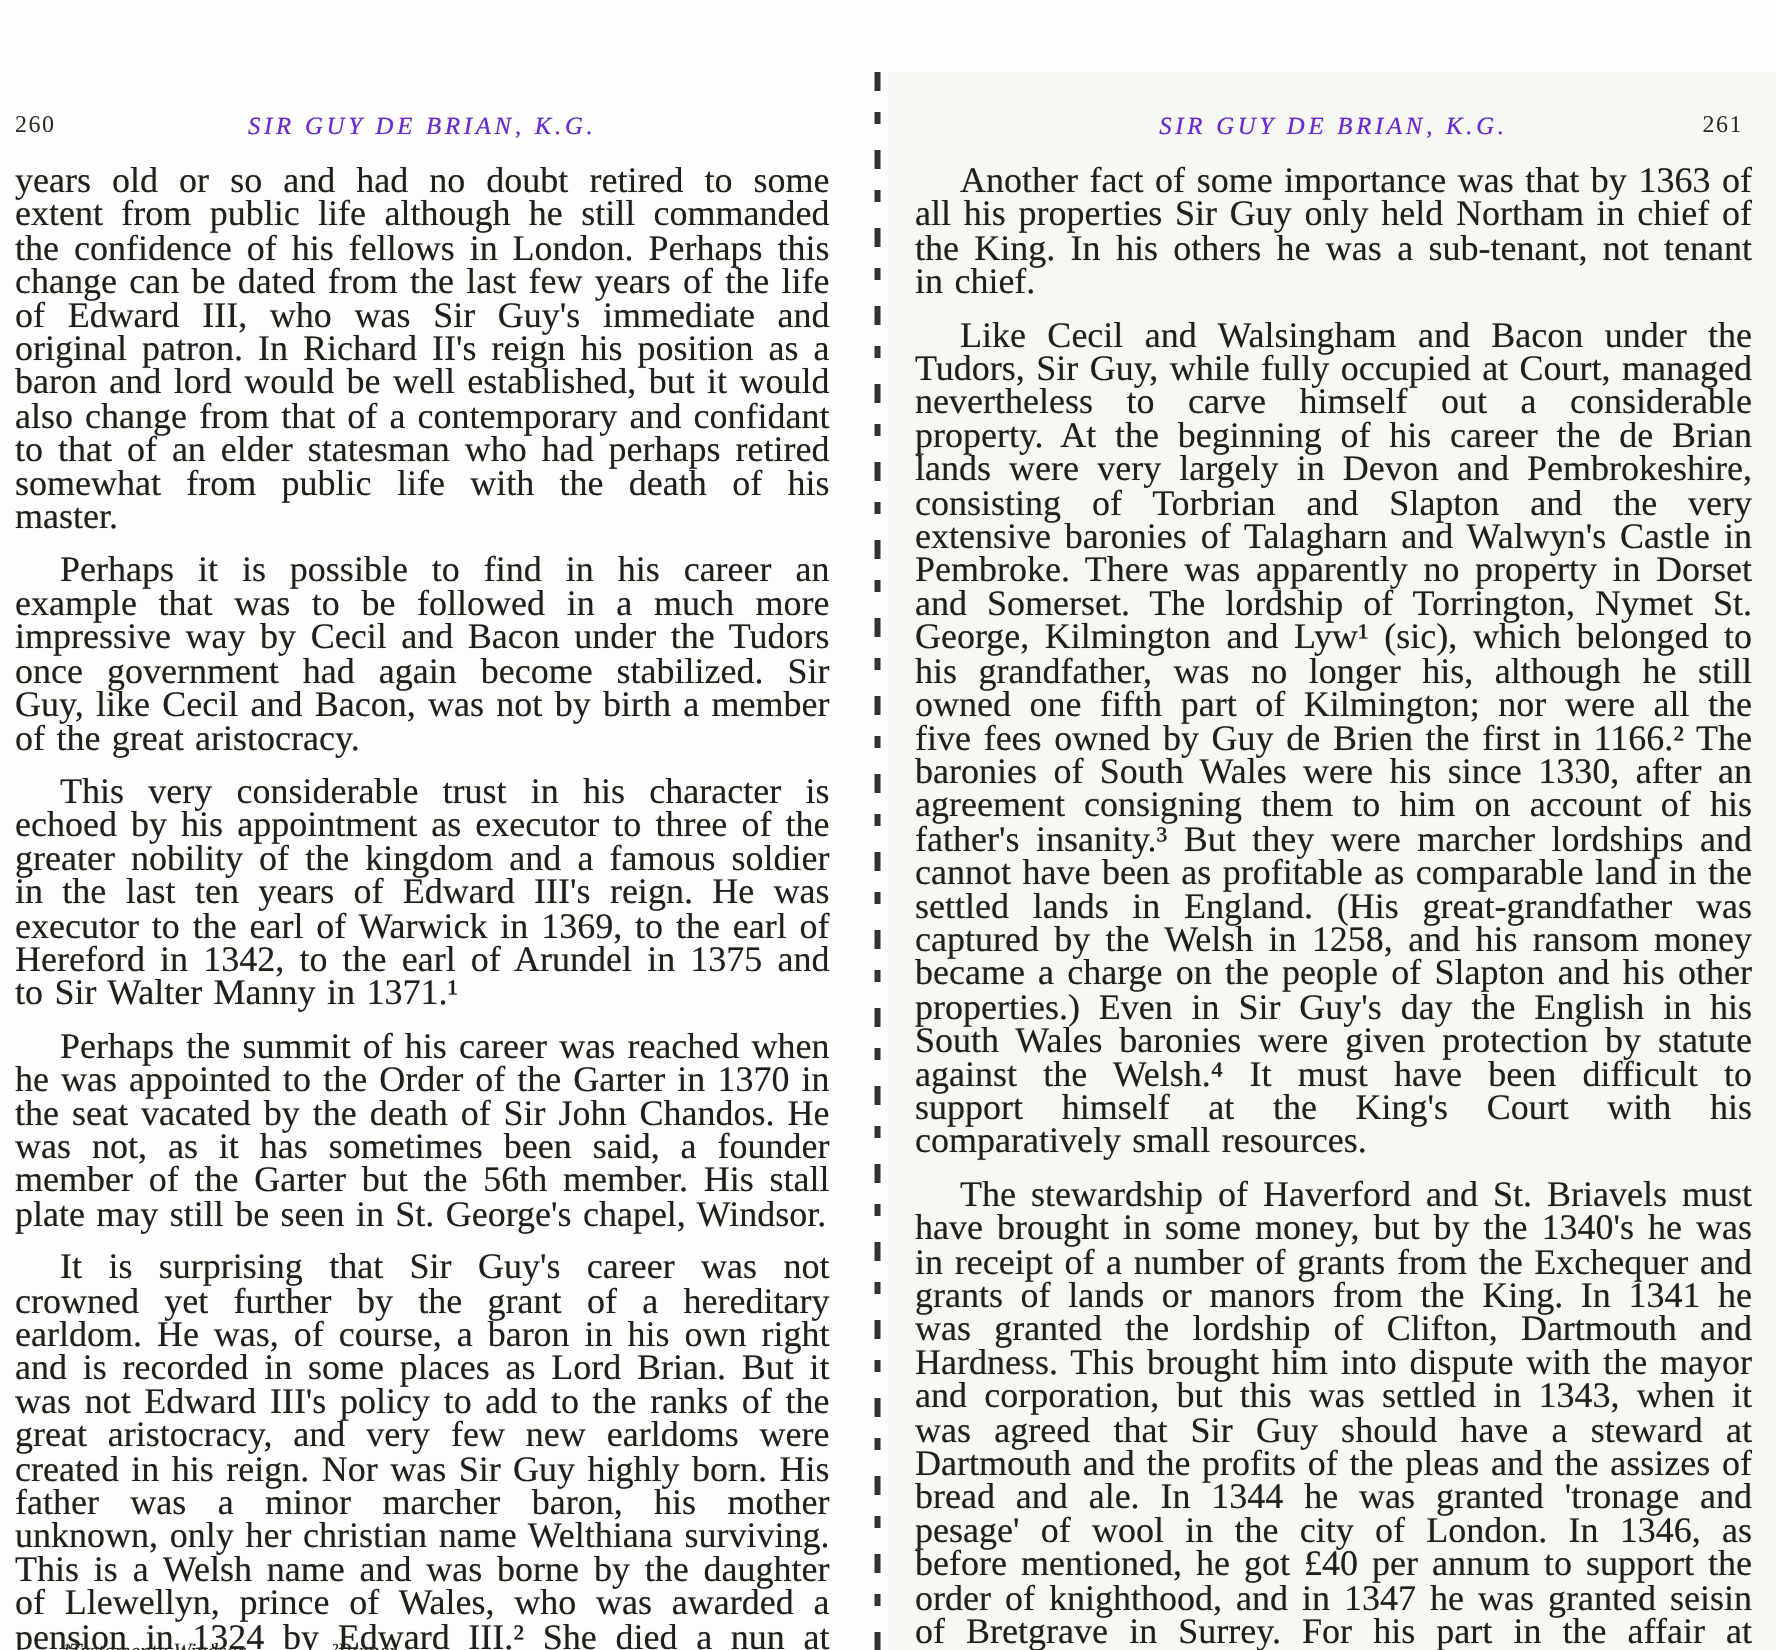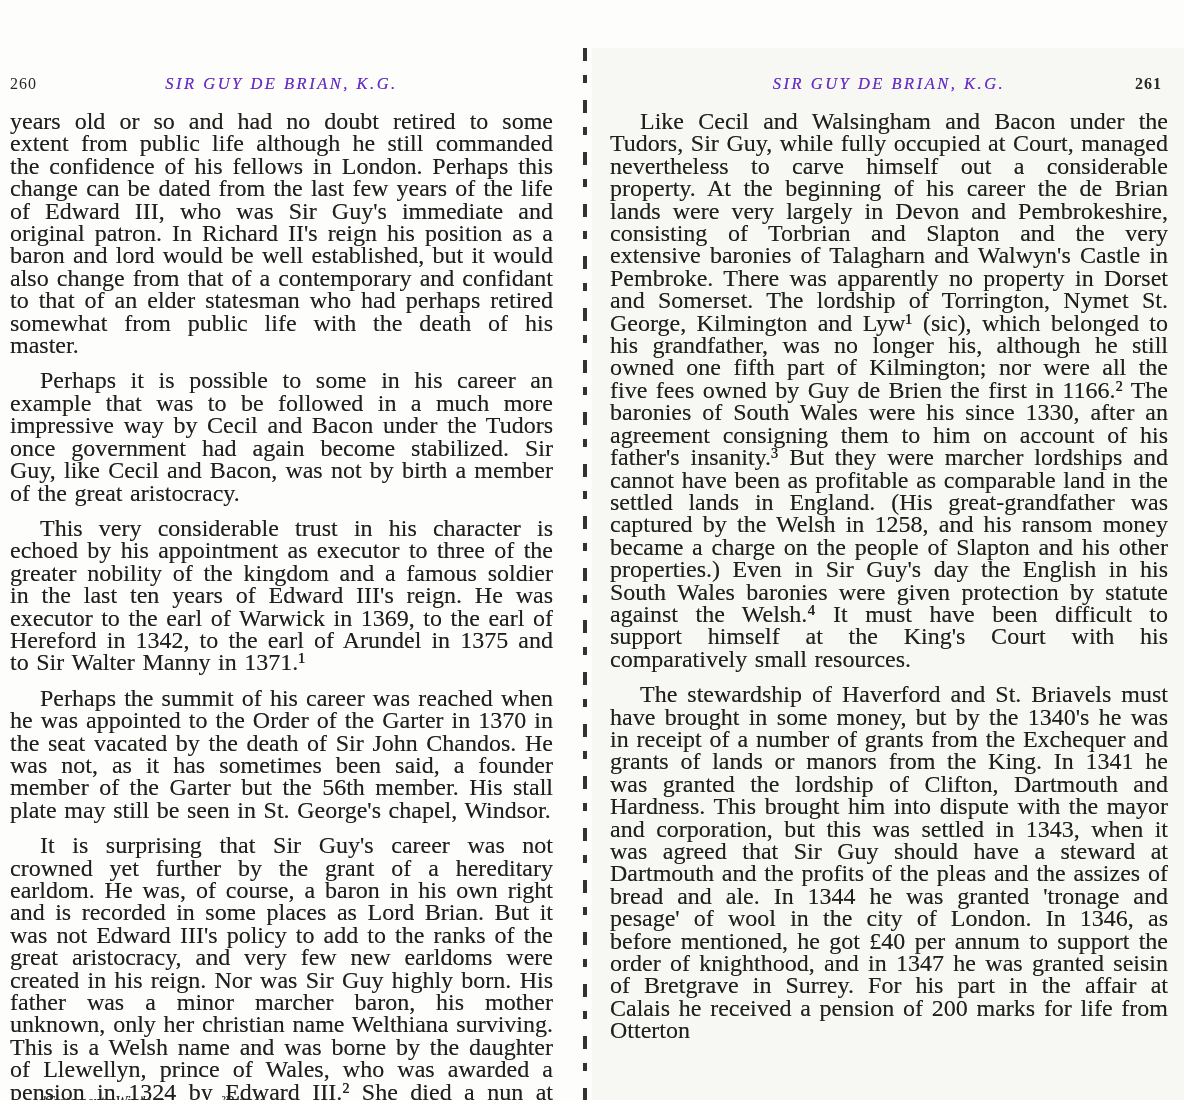--- a/index.html
+++ b/index.html
@@ -39,21 +39,21 @@
     display: block; text-align: center;
     font-style: italic; font-size: 16.5px; letter-spacing: 2.5px;
     color: #6d28d9;
     text-shadow: 0 0 0.6px rgba(40,38,34,0.55);
   }
   .page-num {
     position: absolute; top: 1px; font-size: 16px; color: #2a2824;
     letter-spacing: 1px;
   }
   .page.left  .page-num { left: 0; }
-  .page.right .page-num { right: 6px; font-weight: bold; }
+  .page.right .page-num { right: 6px; }
 
   .page-body {
     font-size: 24px; line-height: 22.4px;
     text-align: justify;
     word-spacing: 1.6px;
     text-shadow: 0 0 0.55px rgba(33,31,28,0.5);
   }
   .page-body p { margin: 0; }
   .page-body p + p { margin-top: 13px; }
   .page-body p.indent { text-indent: 30px; }
@@ -83,38 +83,39 @@
 
 <div class="spread">
 
   <div class="page left">
     <div class="page-header">
       <span class="page-num">260</span>
       <span class="running-title">SIR GUY DE BRIAN, K.G.</span>
     </div>
     <div class="page-body">
       <p>years old or so and had no doubt retired to some extent from public life although he still commanded the confidence of his fellows in London.  Perhaps this change can be dated from the last few years of the life of Edward III, who was Sir Guy's immediate and original patron.  In Richard II's reign his position as a baron and lord would be well established, but it would also change from that of a contemporary and confidant to that of an elder statesman who had perhaps retired somewhat from public life with the death of his master.</p>
-      <p class="indent">Perhaps it is possible to some in his career an example that was to be followed in a much more impressive way by Cecil and Bacon under the Tudors once government had again become stabilized.  Sir Guy, like Cecil and Bacon, was not by birth a member of the great aristocracy.</p>
+      <p class="indent">Perhaps it is possible to find in his career an example that was to be followed in a much more impressive way by Cecil and Bacon under the Tudors once government had again become stabilized.  Sir Guy, like Cecil and Bacon, was not by birth a member of the great aristocracy.</p>
       <p class="indent">This very considerable trust in his character is echoed by his appointment as executor to three of the greater nobility of the kingdom and a famous soldier in the last ten years of Edward III's reign.  He was executor to the earl of Warwick in 1369, to the earl of Hereford in 1342, to the earl of Arundel in 1375 and to Sir Walter Manny in 1371.¹</p>
       <p class="indent">Perhaps the summit of his career was reached when he was appointed to the Order of the Garter in 1370 in the seat vacated by the death of Sir John Chandos.  He was not, as it has sometimes been said, a founder member of the Garter but the 56th member.  His stall plate may still be seen in St. George's chapel, Windsor.</p>
       <p class="indent">It is surprising that Sir Guy's career was not crowned yet further by the grant of a hereditary earldom.  He was, of course, a baron in his own right and is recorded in some places as Lord Brian.  But it was not Edward III's policy to add to the ranks of the great aristocracy, and very few new earldoms were created in his reign.  Nor was Sir Guy highly born.  His father was a minor marcher baron, his mother unknown, only her christian name Welthiana surviving. This is a Welsh name and was borne by the daughter of Llewellyn, prince of Wales, who was awarded a pension in 1324 by Edward III.²  She died a nun at Sempringham. She may have been Sir Guy's mother, but there is no evidence, except the coincidence of the unusual name, one way or the other.</p>
     </div>
     <div class="footnotes">
       <span class="fn italic">¹Testamenta Windsor.</span>
       <span class="fn">²Rymer.</span>
     </div>
   </div>
 
   <div class="gutter"></div>
 
   <div class="page right">
     <div class="page-header">
       <span class="page-num">261</span>
       <span class="running-title">SIR GUY DE BRIAN, K.G.</span>
     </div>
     <div class="page-body">
+      <p class="indent">Another fact of some importance was that by 1363 of all his properties Sir Guy only held Northam in chief of the King.  In his others he was a sub-tenant, not tenant in chief.</p>
       <p class="indent">Like Cecil and Walsingham and Bacon under the Tudors, Sir Guy, while fully occupied at Court, managed nevertheless to carve himself out a considerable property.  At the beginning of his career the de Brian lands were very largely in Devon and Pembrokeshire, consisting of Torbrian and Slapton and the very extensive baronies of Talagharn and Walwyn's Castle in Pembroke.  There was apparently no property in Dorset and Somerset.  The lordship of Torrington, Nymet St. George, Kilmington and Lyw¹ (sic), which belonged to his grandfather, was no longer his, although he still owned one fifth part of Kilmington; nor were all the five fees owned by Guy de Brien the first in 1166.²  The baronies of South Wales were his since 1330, after an agreement consigning them to him on account of his father's insanity.³  But they were marcher lordships and cannot have been as profitable as comparable land in the settled lands in England.  (His great-grandfather was captured by the Welsh in 1258, and his ransom money became a charge on the people of Slapton and his other properties.)  Even in Sir Guy's day the English in his South Wales baronies were given protection by statute against the Welsh.⁴  It must have been difficult to support himself at the King's Court with his comparatively small resources.</p>
       <p class="indent">The stewardship of Haverford and St. Briavels must have brought in some money, but by the 1340's he was in receipt of a number of grants from the Exchequer and grants of lands or manors from the King.  In 1341 he was granted the lordship of Clifton, Dartmouth and Hardness.  This brought him into dispute with the mayor and corporation, but this was settled in 1343, when it was agreed that Sir Guy should have a steward at Dartmouth and the profits of the pleas and the assizes of bread and ale.  In 1344 he was granted 'tronage and pesage' of wool in the city of London.  In 1346, as before mentioned, he got £40 per annum to support the order of knighthood, and in 1347 he was granted seisin of Bretgrave in Surrey.  For his part in the affair at Calais he received a pension of 200 marks for life from Otterton</p>
     </div>
     <span class="signature-mark">3</span>
   </div>
 
 </div>
 
 </body></html>

